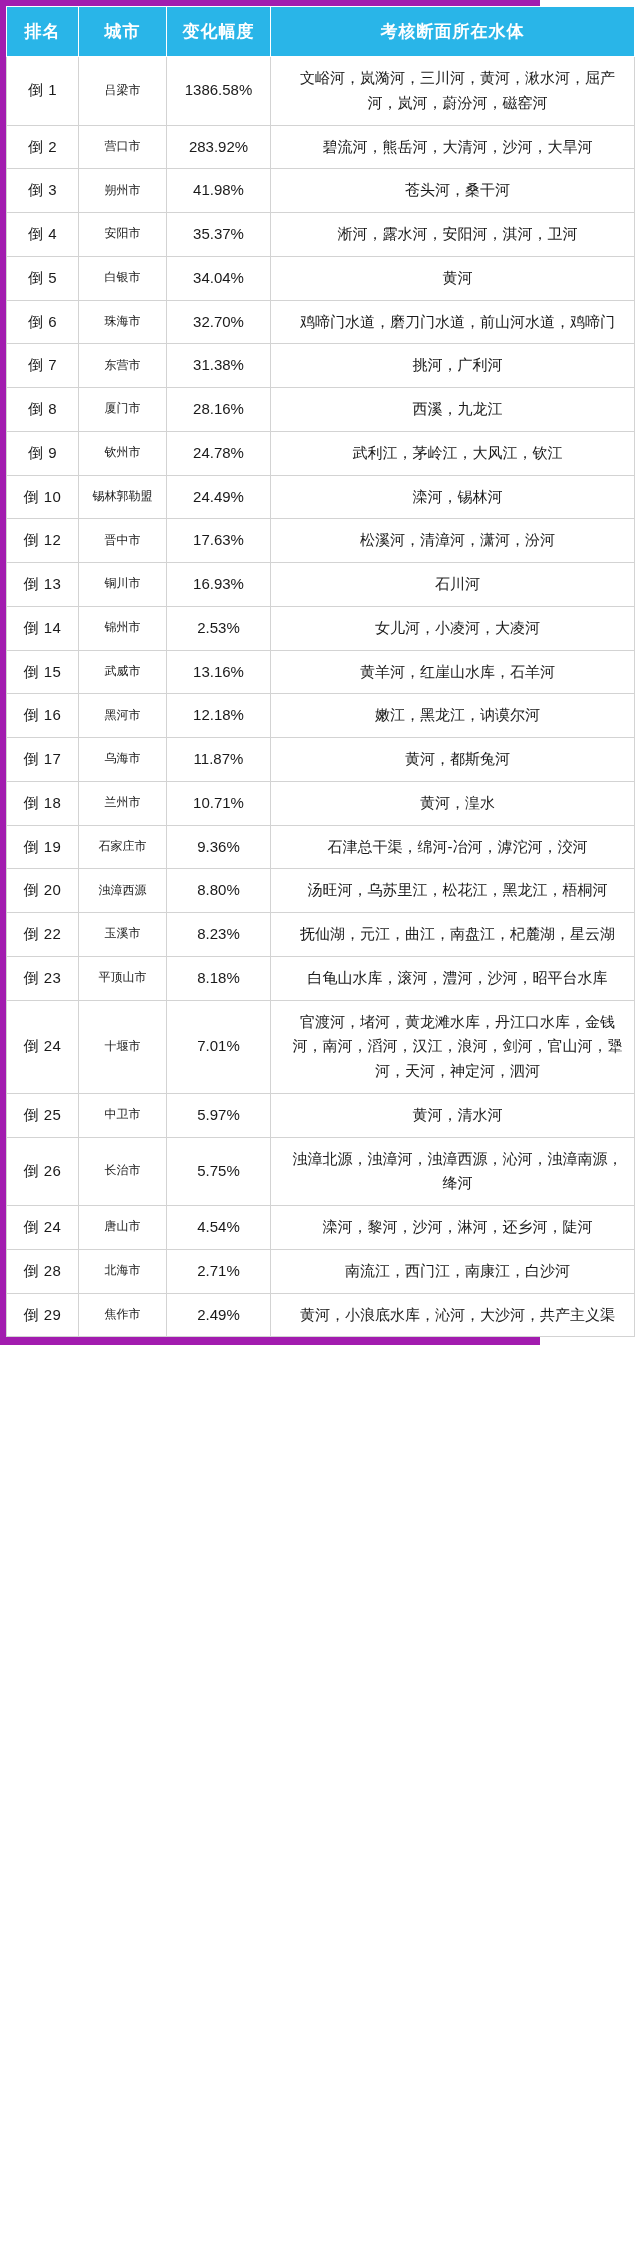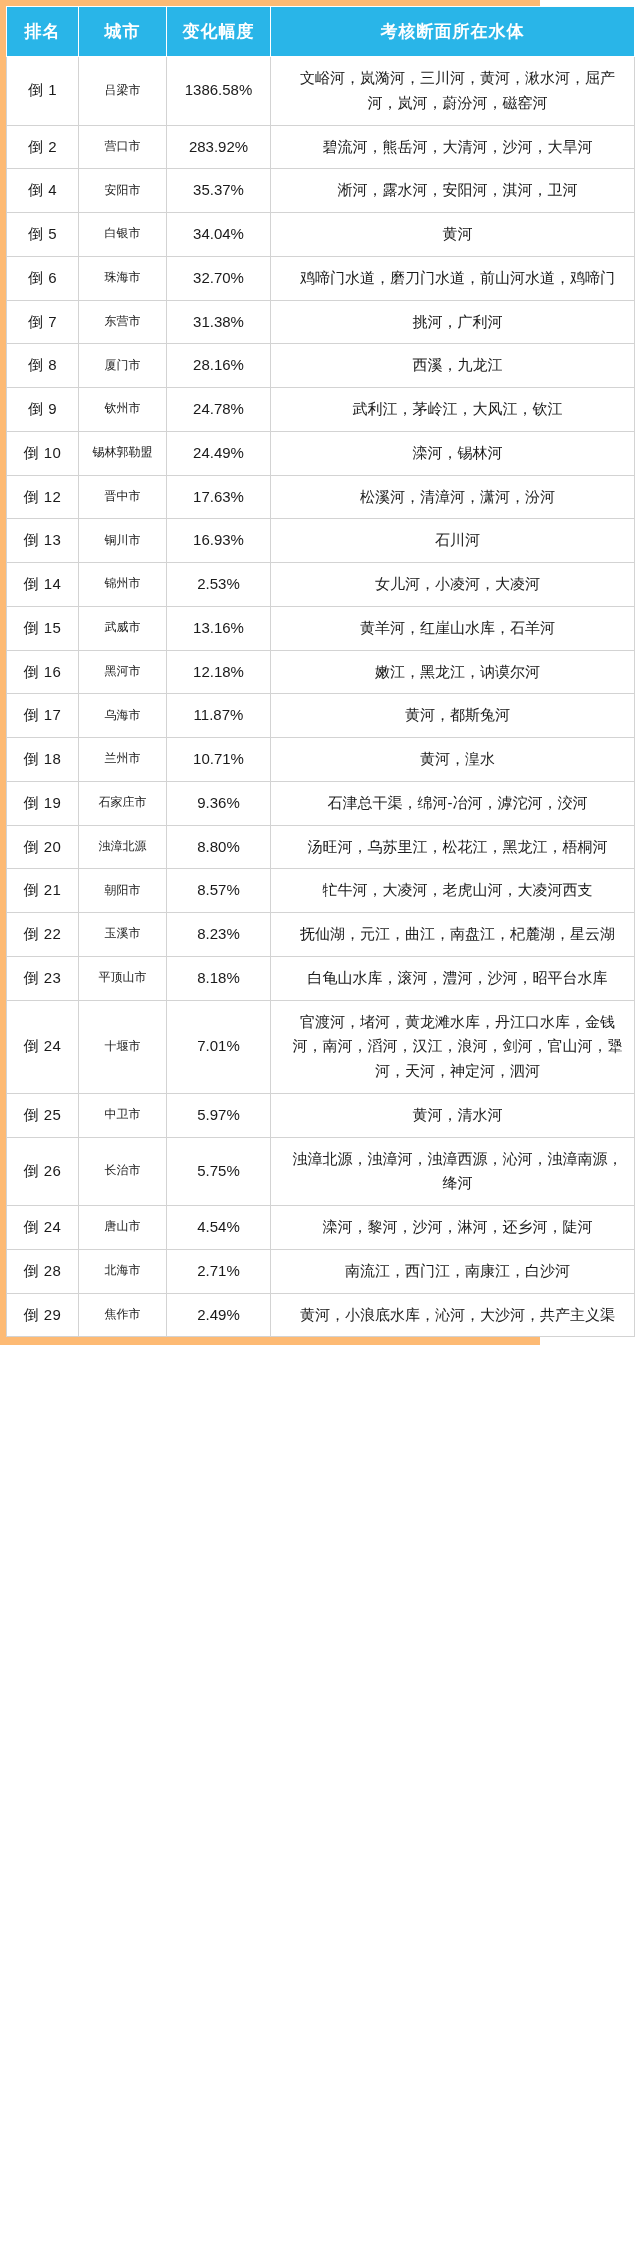--- a/index.html
+++ b/index.html
@@ -8,21 +8,21 @@
     background: #ffffff;
   }
   body {
     width: 640px;
     font-family: "Liberation Sans", "DejaVu Sans", sans-serif;
   }
   .sheet {
     width: 540px;
     box-sizing: border-box;
     padding: 6px 6px 8px 6px;
-    background: #fdba74;
+    background: #a21caf;
   }
   table.rank-table {
     width: 628px;
     border-collapse: collapse;
     table-layout: fixed;
     background: #ffffff;
   }
   table.rank-table col.c-rank   { width: 72px; }
   table.rank-table col.c-city   { width: 88px; }
   table.rank-table col.c-change { width: 104px; }
@@ -94,20 +94,26 @@
           <td class="change-cell">1386.58%</td>
           <td class="water-cell">文峪河，岚漪河，三川河，黄河，湫水河，屈产河，岚河，蔚汾河，磁窑河</td>
         </tr>
         <tr>
           <td class="rank-cell">倒 2</td>
           <td class="city-cell">营口市</td>
           <td class="change-cell">283.92%</td>
           <td class="water-cell">碧流河，熊岳河，大清河，沙河，大旱河</td>
         </tr>
         <tr>
+          <td class="rank-cell">倒 3</td>
+          <td class="city-cell">朔州市</td>
+          <td class="change-cell">41.98%</td>
+          <td class="water-cell">苍头河，桑干河</td>
+        </tr>
+        <tr>
           <td class="rank-cell">倒 4</td>
           <td class="city-cell">安阳市</td>
           <td class="change-cell">35.37%</td>
           <td class="water-cell">淅河，露水河，安阳河，淇河，卫河</td>
         </tr>
         <tr>
           <td class="rank-cell">倒 5</td>
           <td class="city-cell">白银市</td>
           <td class="change-cell">34.04%</td>
           <td class="water-cell">黄河</td>
@@ -185,29 +191,23 @@
           <td class="water-cell">黄河，湟水</td>
         </tr>
         <tr>
           <td class="rank-cell">倒 19</td>
           <td class="city-cell">石家庄市</td>
           <td class="change-cell">9.36%</td>
           <td class="water-cell">石津总干渠，绵河-冶河，滹沱河，洨河</td>
         </tr>
         <tr>
           <td class="rank-cell">倒 20</td>
-          <td class="city-cell">浊漳北源</td>
+          <td class="city-cell">浊漳西源</td>
           <td class="change-cell">8.80%</td>
           <td class="water-cell">汤旺河，乌苏里江，松花江，黑龙江，梧桐河</td>
-        </tr>
-        <tr>
-          <td class="rank-cell">倒 21</td>
-          <td class="city-cell">朝阳市</td>
-          <td class="change-cell">8.57%</td>
-          <td class="water-cell">牤牛河，大凌河，老虎山河，大凌河西支</td>
         </tr>
         <tr>
           <td class="rank-cell">倒 22</td>
           <td class="city-cell">玉溪市</td>
           <td class="change-cell">8.23%</td>
           <td class="water-cell">抚仙湖，元江，曲江，南盘江，杞麓湖，星云湖</td>
         </tr>
         <tr>
           <td class="rank-cell">倒 23</td>
           <td class="city-cell">平顶山市</td>

